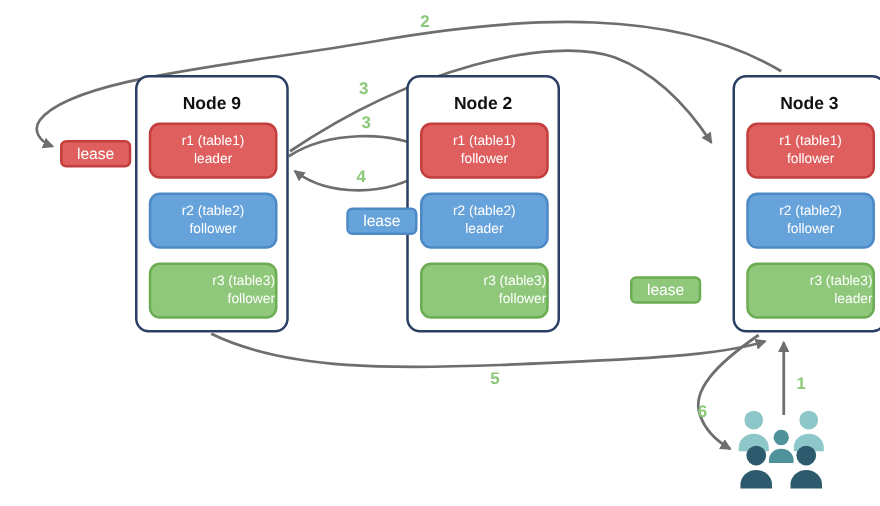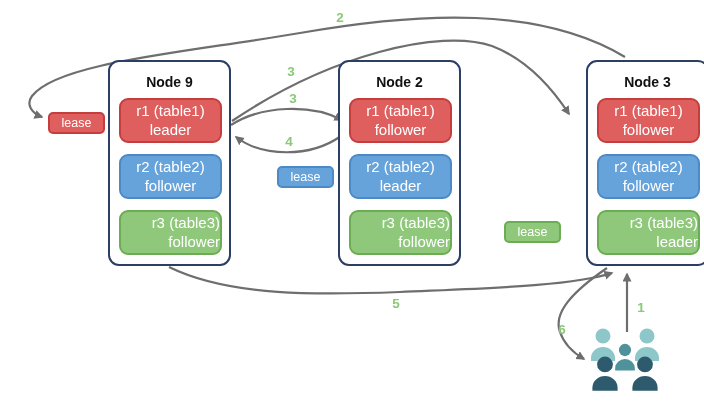--- a/index.html
+++ b/index.html
@@ -7,30 +7,30 @@
     position:relative;width:704px;height:405px;background:#ffffff;overflow:hidden;
     font-family:"Liberation Sans", sans-serif;
   }
   
   .node{
     position:absolute;top:60px;width:123px;height:206px;
     background:#ffffff;border:2px solid #2b3e63;border-radius:11px;
     box-sizing:border-box;
   }
   .node-1{left:108px;}
-  .node-2{left:338px;padding-left:12px;}
+  .node-2{left:325px;padding-left:12px;}
   .node-3{left:586px;}
   .node-title{
     position:absolute;top:12px;left:0;width:100%;text-align:center;
     font-weight:700;font-size:14px;color:#111111;
   }
   .replica{
     position:absolute;left:9px;width:103px;height:45px;border-radius:9px;
     box-sizing:border-box;border:2px solid;display:flex;flex-direction:column;
-    align-items:center;justify-content:center;color:#ffffff;font-size:15px;
+    align-items:center;justify-content:center;color:#ffffff;font-size:11px;
     line-height:1.22;text-align:center;
   }
   .replica.r1{top:36px;}
   .replica.r2{top:92px;}
   .replica.r3{top:148px;}
   .replica.red{background:#df5f5f;border-color:#c43e3e;}
   .replica.blue{background:#67a3db;border-color:#4d89c5;}
   .replica.green{background:#8fc87b;border-color:#6cac52;align-items:flex-end;}
   
   .lease{

